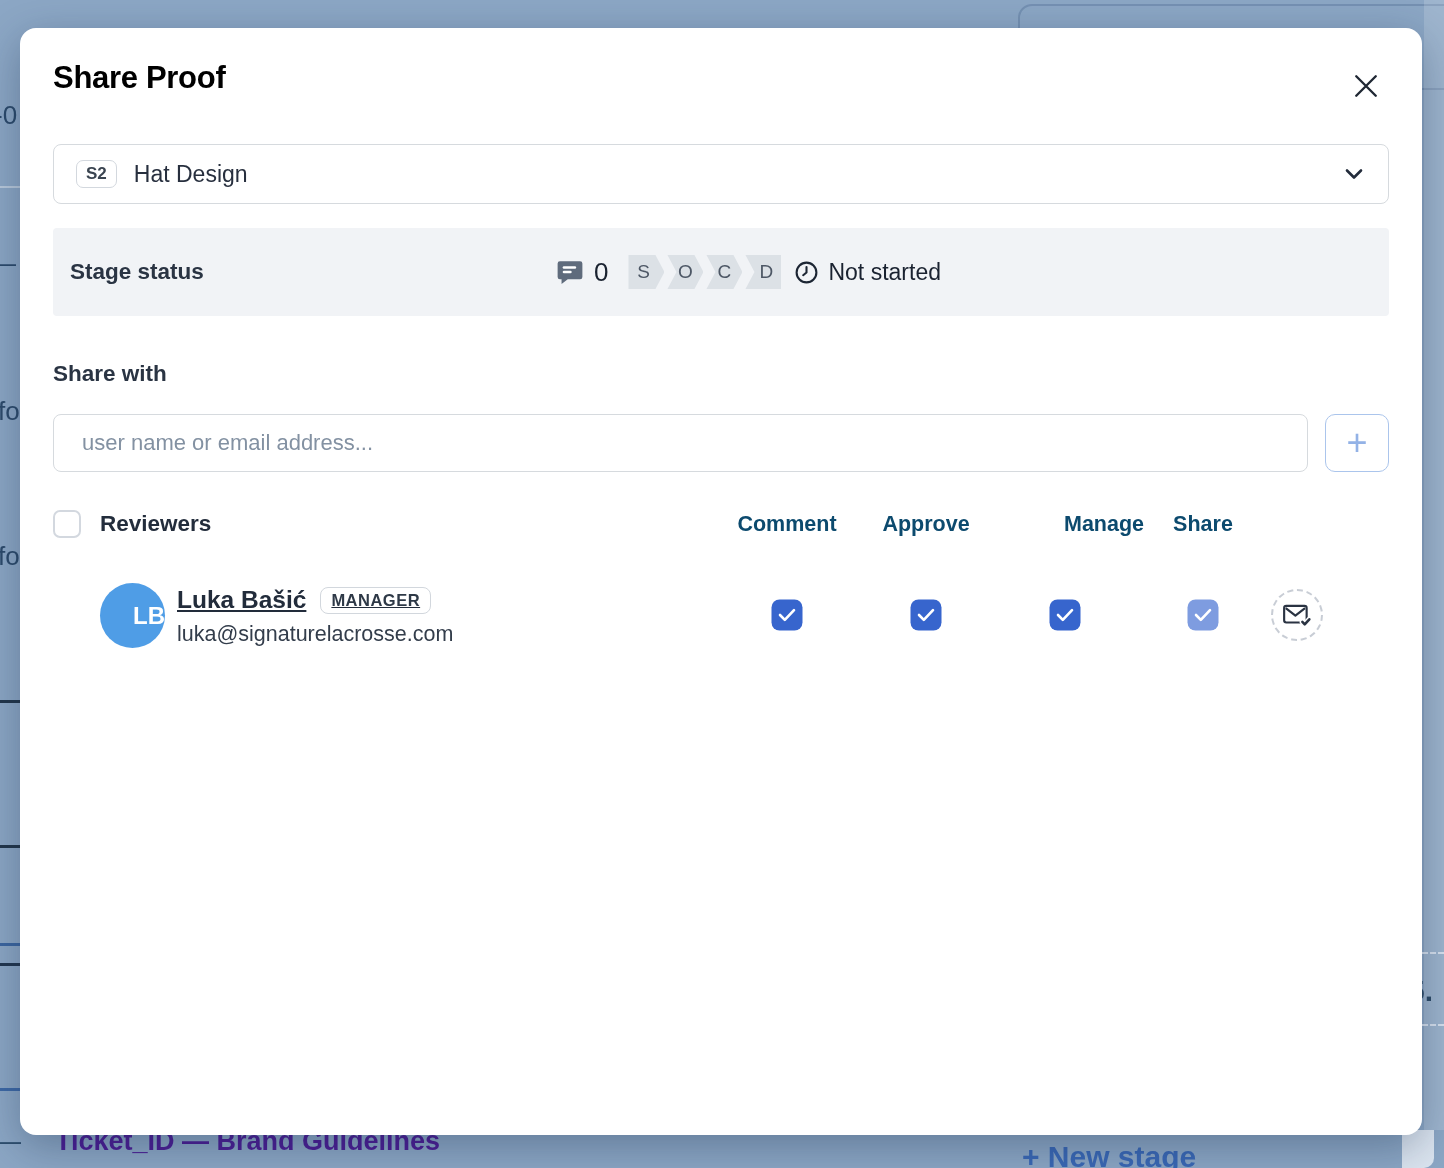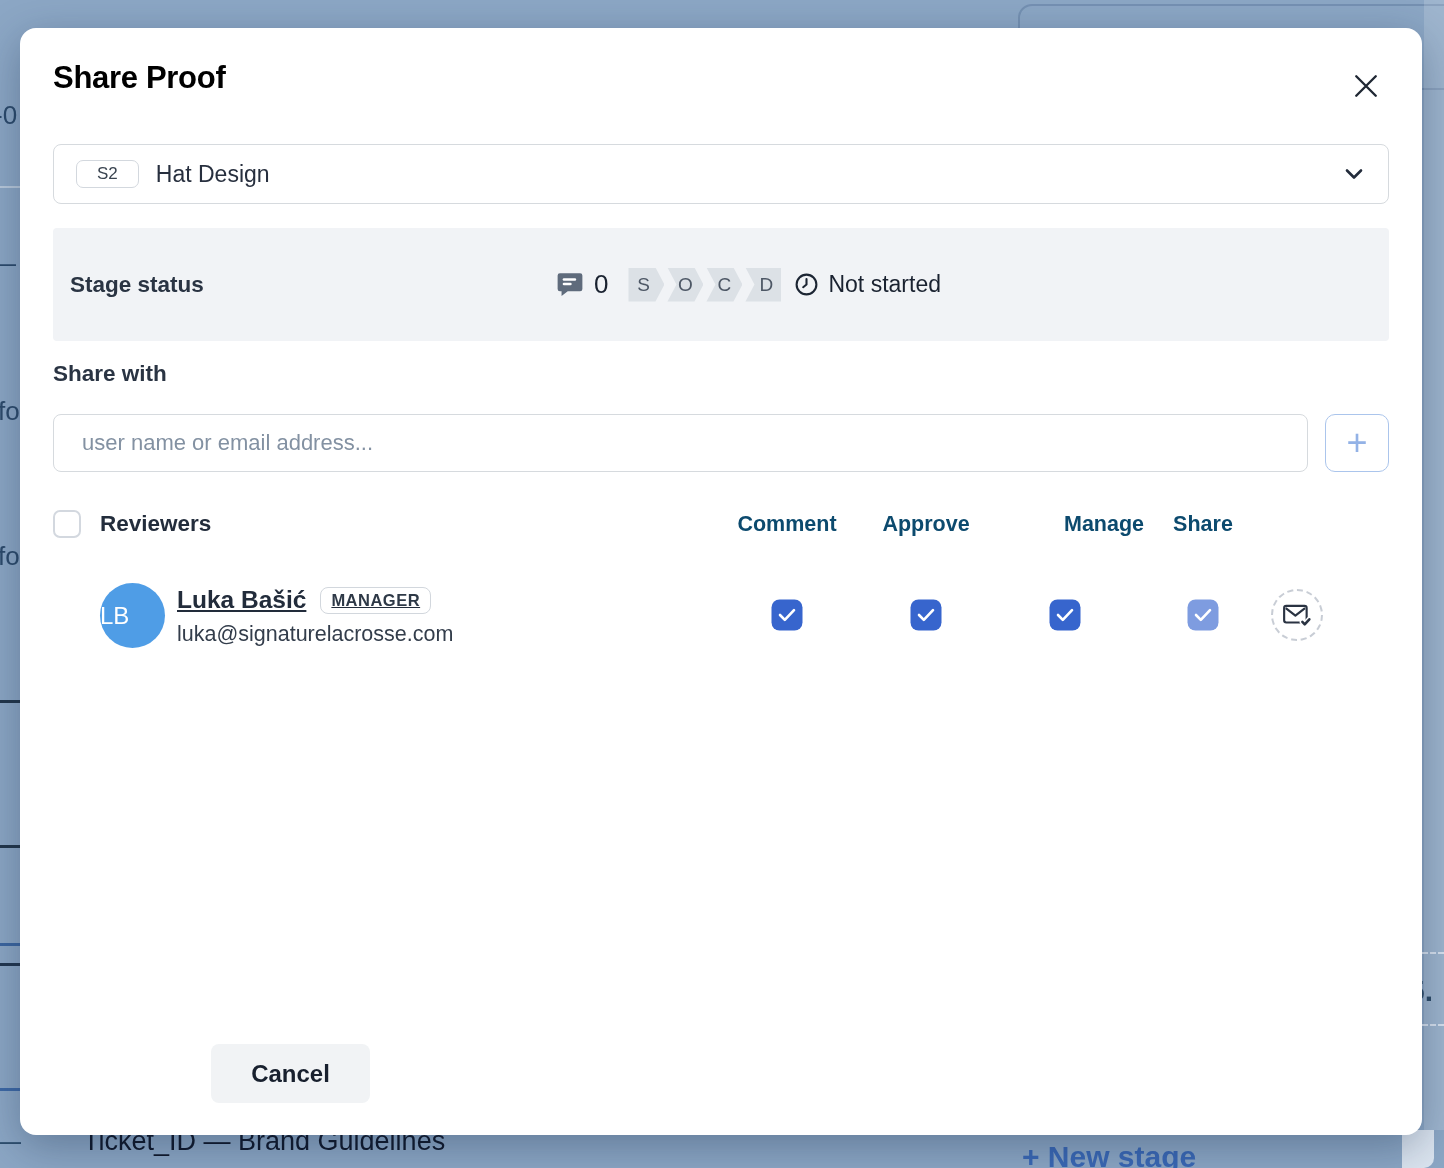--- a/index.html
+++ b/index.html
@@ -23,21 +23,21 @@
     position:absolute; z-index:1; left:1424px; top:0; width:20px; height:1130px;
     background: rgba(255,255,255,.16);
   }
   .bg-dash { position:absolute; z-index:1; left:1422px; width:22px; border-top:2px dashed rgba(235,242,250,.75); }
   .bg-corner-patch {
     position:absolute; z-index:1; left:1402px; top:1130px; width:32px; height:38px;
     background:rgba(240,245,250,.8); border-radius:0 0 10px 0;
   }
   .bg-breadcrumb {
     position:absolute; z-index:2; left:55px; top:1126px;
-    font-size:27px; font-weight:400; color:#0f172a; white-space:nowrap;margin-left:28px;
+    font-size:27px; font-weight:700; color:#4c1d95; white-space:nowrap;
   }
   .bg-breadcrumb-dash { position:absolute; z-index:2; left:-6px; top:1126px; font-size:27px; color:#2e4e6d; }
   .bg-new-stage {
     position:absolute; z-index:2; left:1022px; top:1140px;
     font-size:30px; font-weight:700; color:#3a68b5; white-space:nowrap;
   }
   .bg-stage-number {
     position:absolute; z-index:2; left:1408px; top:974px;
     font-size:30px; font-weight:700; color:#2c4a66;
   }
@@ -57,29 +57,29 @@
     background:none; border:none; cursor:pointer; display:flex; align-items:center; justify-content:center;
   }
 
   
   .stage-select {
     position:absolute; left:33px; right:33px; top:116px; height:60px;
     border:1px solid #d6dade; border-radius:8px; background:#fff;
     display:flex; align-items:center; padding:0 22px; cursor:pointer;
   }
   .stage-badge {
-    border:1.5px solid #d3d8de; border-radius:7px; padding:3px 20px;
-    font-size:17px; font-weight:400; color:#3a4450;
+    border:1.5px solid #d3d8de; border-radius:7px; padding:3px 9px;
+    font-size:17px; font-weight:700; color:#3a4450;
   }
   .stage-value { margin-left:17px; font-size:23px; color:#272f3e; }
   .stage-chevron { margin-left:auto; display:flex; }
 
   
   .status-bar {
-    position:absolute; left:33px; right:33px; top:200px; height:113px;
+    position:absolute; left:33px; right:33px; top:200px; height:88px;
     background:#f1f3f6; border-radius:4px;
   }
   .status-label {
     position:absolute; left:17px; top:50%; transform:translateY(-50%);
     font-size:22.5px; font-weight:700; color:#2a3443;
   }
   .status-group {
     position:absolute; left:503px; top:50%; transform:translateY(-50%);
     display:flex; align-items:center;
   }
@@ -119,22 +119,22 @@
   .reviewers-label { position:absolute; left:80px; top:483px; font-size:22.5px; font-weight:700; color:#232d3c; }
   .col-header {
     position:absolute; top:484px; transform:translateX(-50%);
     font-size:21.5px; font-weight:700; color:#0c4a6e; white-space:nowrap;
   }
   .col-comment { left:767px; } .col-approve { left:906px; }
   .col-manage { left:1045px;margin-left:39px; } .col-share { left:1183px; }
 
   .avatar {
     position:absolute; left:80px; top:555px; width:65px; height:65px; border-radius:50%;
-    background: var(--avatar-blue, #4f9de6); color:#fff; font-size:24px; font-weight:400;
-    display:flex; align-items:center; justify-content:flex-start;
+    background: var(--avatar-blue, #4f9de6); color:#fff; font-size:24px; font-weight:700;
+    display:flex; align-items:center; justify-content:flex-end;
   }
   .reviewer-name-row { position:absolute; left:157px; top:558px; display:flex; align-items:center; white-space:nowrap;text-decoration:underline; }
   .reviewer-name { font-size:24.5px; font-weight:700; color:#222c3b; }
   .role-badge {
     margin-left:14px; border:1.5px solid #d2d7dd; border-radius:8px; padding:3px 10px;
     font-size:16.5px; font-weight:700; color:#2e3947; letter-spacing:.5px;
   }
   .reviewer-email { position:absolute; left:157px; top:594px; font-size:21.5px; color:#333d4b; }
 
   .perm-check {
@@ -289,14 +289,13 @@
     <div class="notify-wrap">
       <svg width="30" height="26" viewBox="0 0 28 24">
         <rect x="2" y="3.5" width="21" height="15.5" rx="2" fill="#fff" stroke="#2a3342" stroke-width="2"></rect>
         <path d="M3.5 5.5 L12.5 12.5 L21.5 5.5" fill="none" stroke="#2a3342" stroke-width="2" stroke-linejoin="round"></path>
         <path d="M19 18.5 l2.2 2.2 L25.5 16" fill="none" stroke="#fff" stroke-width="5" stroke-linecap="round" stroke-linejoin="round"></path>
         <path d="M19 18.5 l2.2 2.2 L25.5 16" fill="none" stroke="#2a3342" stroke-width="2.4" stroke-linecap="round" stroke-linejoin="round"></path>
       </svg>
     </div>
   </div>
 
-  <button class="cancel-btn">Cancel</button>
 </div>
 
 </body></html>

